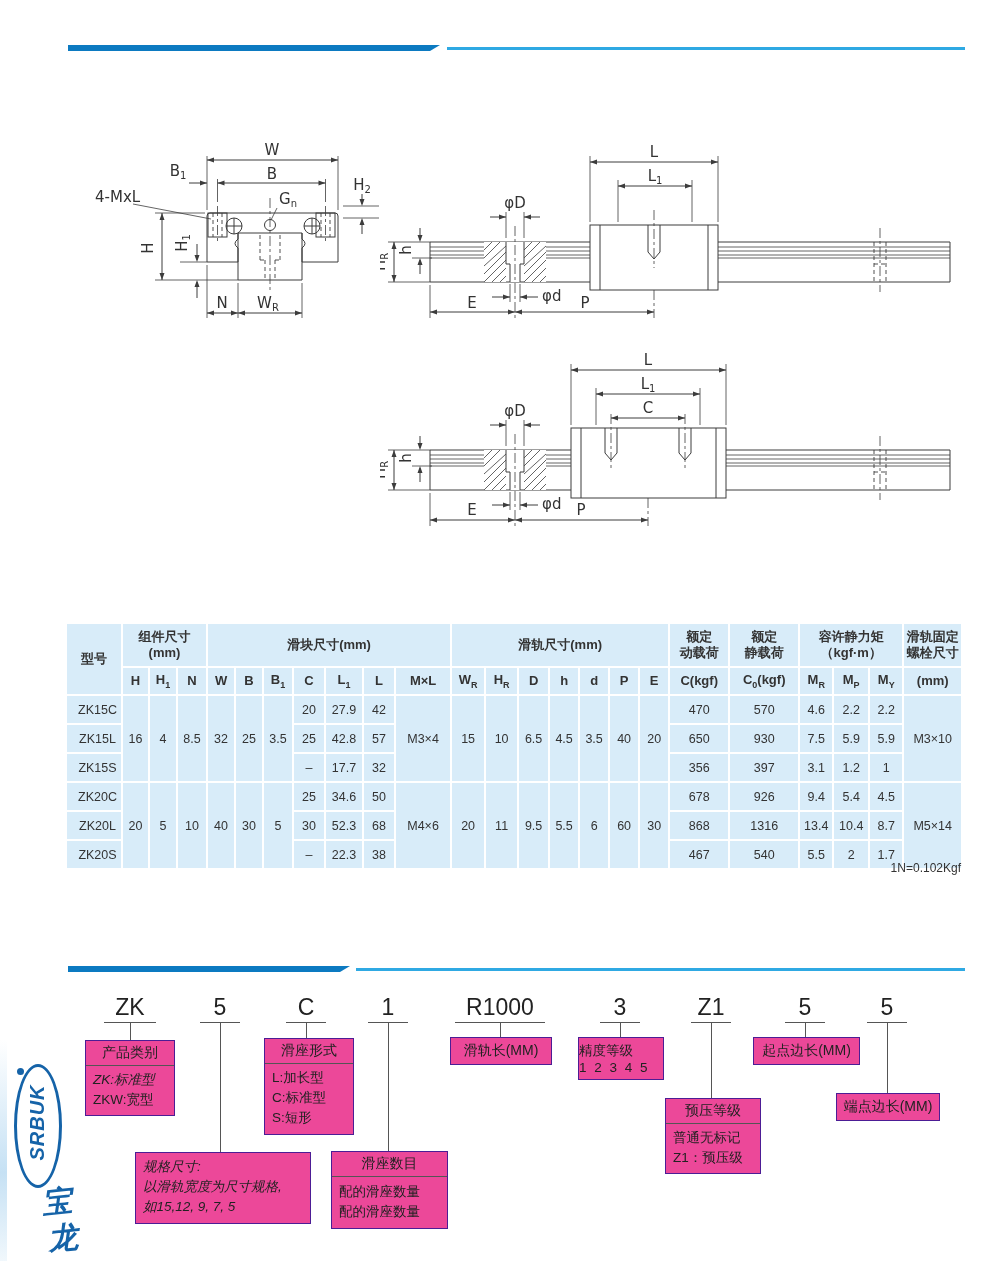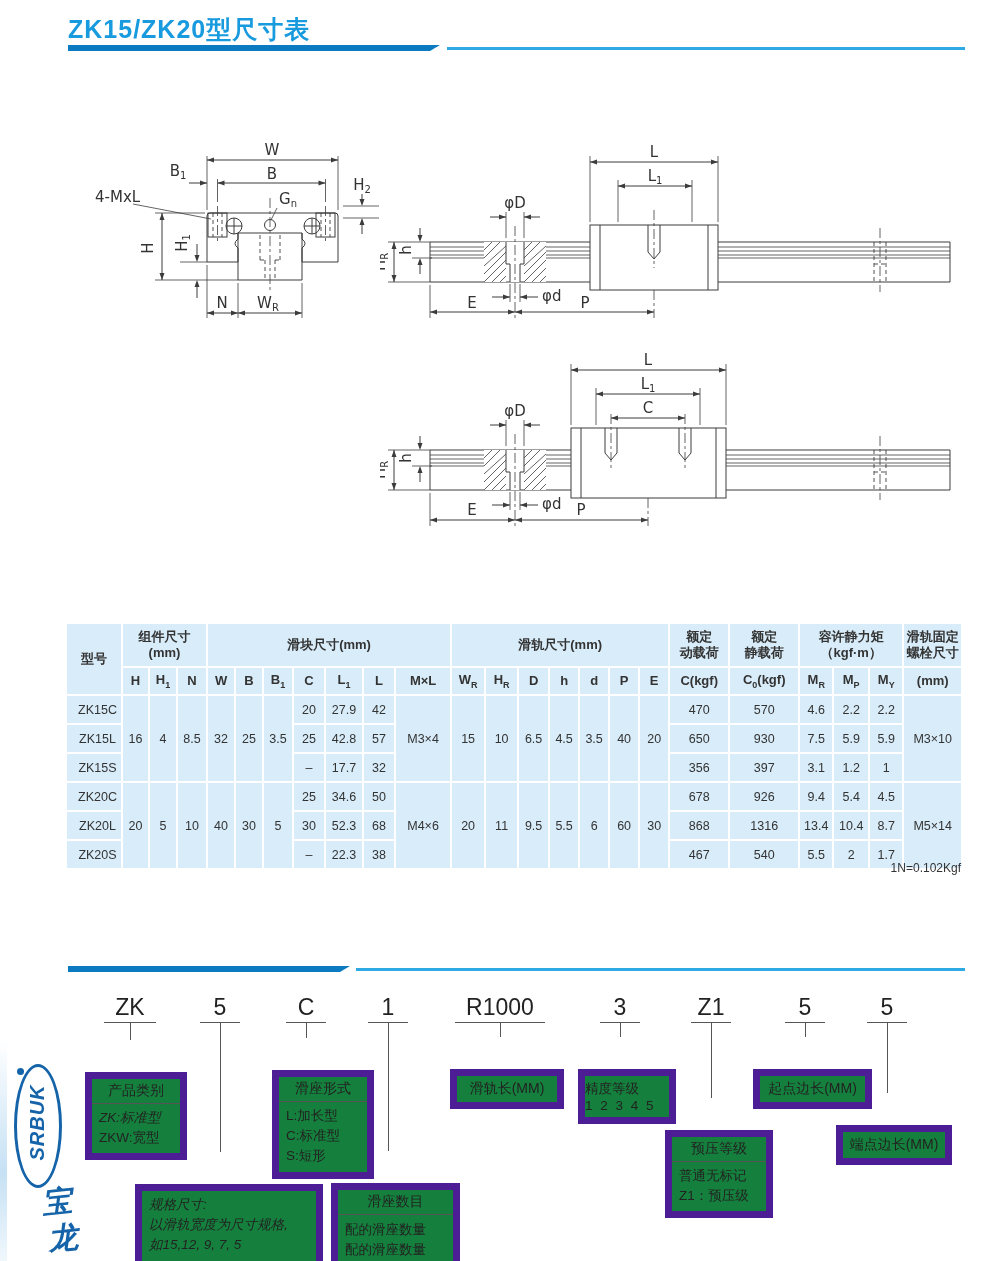--- a/index.html
+++ b/index.html
@@ -31,38 +31,37 @@
   table.dim .hr2{height:28px;}
   table.dim .model{text-align:center;padding-left:9px;}
   table.dim sub{font-size:9px;}
   table.dim th span{display:block;line-height:1.25;}
   .note{font-size:12px;color:#333;text-align:right;}
 
   
   .token{position:absolute;width:90px;text-align:center;font-size:23px;color:#222;}
   .tline{position:absolute;height:1px;background:#555;}
   .vline{position:absolute;width:1px;background:#555;}
-  .cbox{position:absolute;border:7px solid #4c1d95;background:#15803d;font-size:13.5px;color:#222;margin-top:32px;}
+  .cbox{position:absolute;border:1px solid #4c1d95;background:#ec4899;font-size:13.5px;color:#222;}
   .cbox .bt{border-bottom:1px solid #555;text-align:center;padding:3px 4px;font-size:14px;}
   .cbox .bl{padding:1px 7px;line-height:1.35;}
   .lbl-only{display:flex;align-items:center;justify-content:center;font-size:14px;}
 
   
   .logo-ellipse{position:absolute;border:3px solid #1563a8;border-radius:50%;}
   .logo-text{position:absolute;transform:rotate(-90deg);font-style:italic;font-weight:bold;
              font-size:20px;color:#1563a8;letter-spacing:1px;width:80px;text-align:center;}
   .logo-cn{position:absolute;color:#1563a8;font-size:30px;font-weight:bold;font-style:italic;
            font-family:"DejaVu Serif","Liberation Serif",serif;transform:rotate(-6deg);}
 </style>
 </head>
 <body>
 
 <div id="page">
 
-  <div class="abs sec-title" style="left:68px;top:13px;">ZK15/ZK20型尺寸表</div>
   <div class="bar-thick" style="left:68px;top:45px;width:372px;"></div>
   <div class="bar-thin" style="left:447px;top:47px;width:518px;"></div>
 
   <svg class="abs" style="left:85px;top:140px;" width="300" height="195" viewBox="0 0 300 195">
     <g>
       <path class="ln" d="M122,122 L122,76 Q122,73 125,73 L250,73 Q253,73 253,76 L253,122 L217,122 L217,93 L153,93 L153,122 Z"></path>
       <rect class="ln" x="123" y="73" width="19" height="24"></rect>
       <rect class="ln" x="231" y="73" width="19" height="24"></rect>
       <line class="dash" x1="128" y1="73" x2="128" y2="97"></line>
         <line class="dash" x1="137" y1="73" x2="137" y2="97"></line>
@@ -612,21 +611,21 @@
     <div class="vline" style="left:711px;top:1022px;height:76px;"></div>
     <div class="vline" style="left:805px;top:1022px;height:15px;"></div>
     <div class="vline" style="left:887px;top:1022px;height:71px;"></div>
 
     <div class="cbox" style="left:85px;top:1040px;width:88px;">
       <div class="bt">产品类别</div>
       <div class="bl" style="padding-top:5px;font-style:italic;">ZK:标准型</div>
       <div class="bl" style="padding-bottom:6px;">ZKW:宽型</div>
     </div>
 
-    <div class="cbox" style="left:272px;top:1038px;width:88px;">
+    <div class="cbox" style="left:264px;top:1038px;width:88px;">
       <div class="bt">滑座形式</div>
       <div class="bl" style="padding-top:5px;">L:加长型</div>
       <div class="bl">C:标准型</div>
       <div class="bl" style="padding-bottom:6px;">S:短形</div>
     </div>
 
     <div class="cbox lbl-only" style="left:450px;top:1037px;width:100px;height:26px;">滑轨长(MM)</div>
 
     <div class="cbox ctr" style="left:578px;top:1037px;width:84px;padding:4px 0;">
       <div>精度等级</div>

